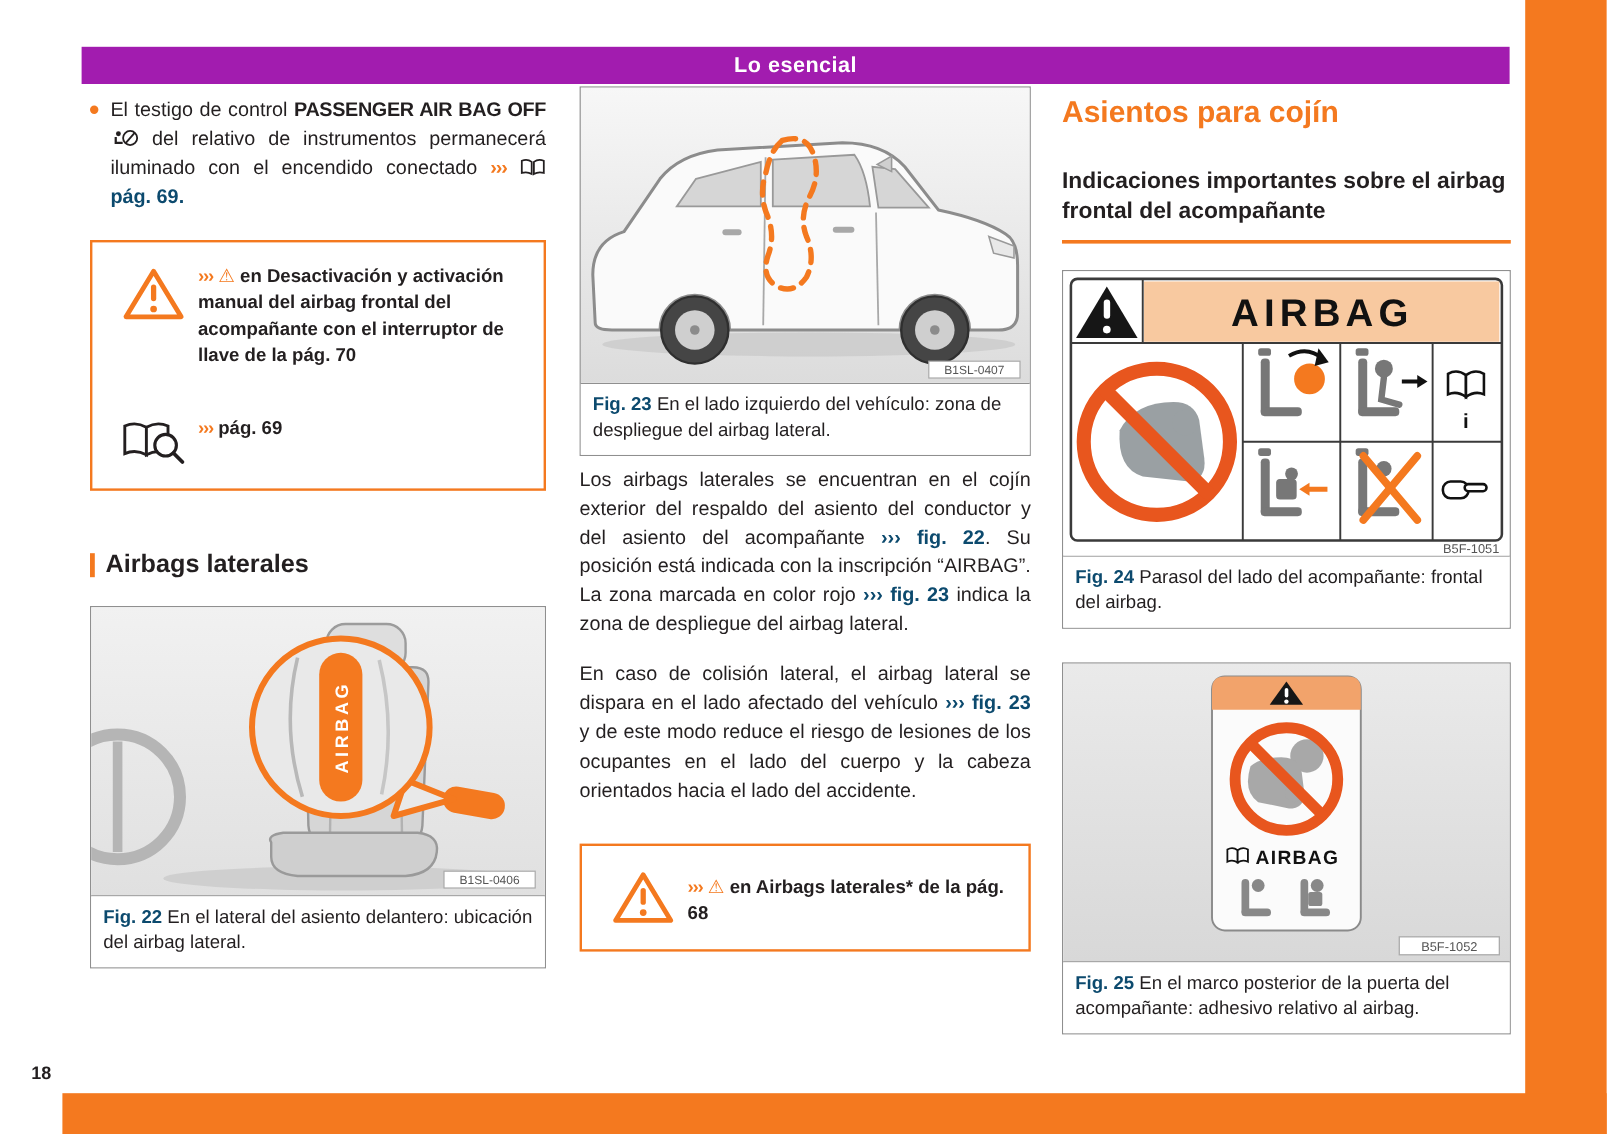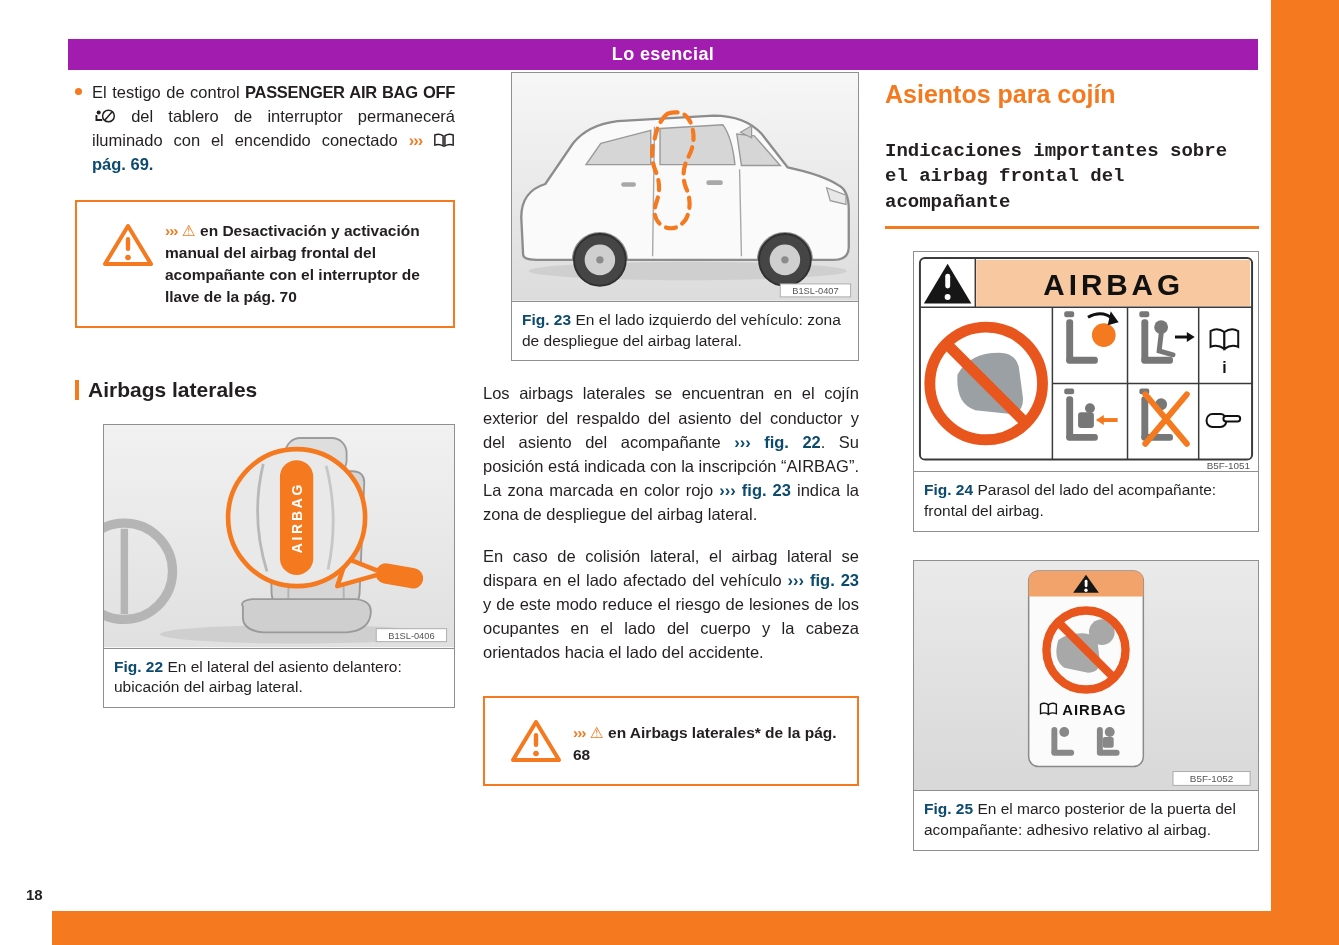--- a/index.html
+++ b/index.html
@@ -35,31 +35,31 @@
   .warn-box { border:2px solid #f4791f; background:#fff; padding:18px 14px; margin-top:24px;
               display:flex; flex-direction:column; gap:39px; }
   .warn-row { display:flex; align-items:flex-start; }
   .warn-icon-col { flex:0 0 74px; display:flex; justify-content:center; padding-top:2px; }
   .warn-text { font-size:15.5px; font-weight:bold; line-height:1.42; }
   .tri-small { color:#f4791f; font-weight:normal; }
 
   .section-heading { margin-top:50px; font-size:21px; font-weight:bold; display:flex; align-items:center; gap:9px; }
   .section-heading .bar { width:4px; height:20px; background:#f4791f; flex:0 0 4px; }
 
-  .fig { margin-top:22px; border:1px solid #8f8f8f; background:#fff;margin-left:28px; }
+  .fig { margin-top:22px; border:1px solid #8f8f8f; background:#fff; }
   .fig-img { border-bottom:1px solid #8f8f8f; font-size:0; }
   .fig-img svg { display:block; width:100%; height:auto; }
   .fig-cap { padding:8px 10px 9px; font-size:15.5px; line-height:1.35; background:#fff; }
   .fig-label { color:#0c4a6e; font-weight:bold; }
 
   .main-heading { font-size:25px; font-weight:bold; color:#f4791f; line-height:1.15; }
   .sub-heading { margin-top:30px; font-size:19px; font-weight:bold; line-height:1.35;
-                 border-bottom:3px solid #f4791f; padding-bottom:10px;font-family:Liberation Mono, monospace; }
-
-  .mid-para { margin-top:20px; }
+                 border-bottom:3px solid #f4791f; padding-bottom:10px; }
+
+  .mid-para { margin-top:8px; }
   .mid-para + .mid-para { margin-top:18px; }
   .mid-warn { margin-top:32px; }
 </style>
 </head>
 <body>
 
 <div>
 
   <div class="orange-right"></div>
   <div class="orange-bottom"></div>
@@ -72,41 +72,55 @@
 
   <div class="col col-left">
 
     <p class="para bullet-para">
       <span class="bullet"></span><span>El testigo de control </span><b class="telltale">PASSENGER AIR BAG OFF</b>
       <svg class="inline-icon" width="24" height="16" viewBox="0 0 26 18">
         <circle cx="7" cy="5" r="2.3" fill="#231f20"></circle>
         <path d="M4.5 8 L4.5 13.5 L11 13.5" stroke="#231f20" stroke-width="2.1" fill="none"></path>
         <circle cx="18" cy="9" r="6.6" stroke="#231f20" stroke-width="1.7" fill="none"></circle>
         <path d="M13.8 13.8 L22.2 4.2" stroke="#231f20" stroke-width="1.7"></path>
-      </svg><span> del tablero de interruptor permanecerá iluminado con el encendido conectado </span><span class="chev">›››</span>
+      </svg><span> del relativo de instrumentos permanecerá iluminado con el encendido conectado </span><span class="chev">›››</span>
       <svg class="inline-icon" width="22" height="15" viewBox="0 0 24 16">
         <path d="M2 2 Q7 0 11 3 L11 14 Q7 11.5 2 13 Z" fill="#fff" stroke="#231f20" stroke-width="1.6"></path>
         <path d="M22 2 Q17 0 13 3 L13 14 Q17 11.5 22 13 Z" fill="#fff" stroke="#231f20" stroke-width="1.6"></path>
       </svg>
       <b class="ref-orange">pág. 69.</b>
     </p>
 
     <div class="warn-box">
       <div class="warn-row">
         <div class="warn-icon-col">
           <svg width="52" height="46" viewBox="0 0 52 46">
             <path d="M26 4 L49 42 L3 42 Z" fill="#fff" stroke="#f4791f" stroke-width="4" stroke-linejoin="round"></path>
             <rect x="23.8" y="15" width="4.4" height="14" rx="2.2" fill="#f4791f"></rect>
             <circle cx="26" cy="35.5" r="2.8" fill="#f4791f"></circle>
           </svg>
         </div>
         <p class="warn-text">
           <span class="chev">›››</span>
           <span class="tri-small">⚠</span>
           <b>en Desactivación y activación manual del airbag frontal del acompañante con el interruptor de llave de la pág. 70</b>
+        </p>
+      </div>
+      <div class="warn-row">
+        <div class="warn-icon-col">
+          <svg width="56" height="40" viewBox="0 0 56 40">
+            <path d="M4 6 Q13 2 22 7 L22 30 Q13 25 4 29 Z" fill="#fff" stroke="#231f20" stroke-width="2.4"></path>
+            <path d="M40 6 Q31 2 22 7 L22 30 Q31 25 40 29 Z" fill="#fff" stroke="#231f20" stroke-width="2.4"></path>
+            <circle cx="38" cy="22" r="9" fill="#fff" stroke="#231f20" stroke-width="2.6"></circle>
+            <line x1="44.5" y1="28.5" x2="52" y2="36" stroke="#231f20" stroke-width="3.2" stroke-linecap="round"></line>
+          </svg>
+        </div>
+        <p class="warn-text">
+          <span class="chev">›››</span>
+          <b>pág. 69</b>
         </p>
       </div>
     </div>
 
     <h2 class="section-heading">
       <span class="bar"></span>
       <span>Airbags laterales</span>
     </h2>
 
     <figure class="fig">

